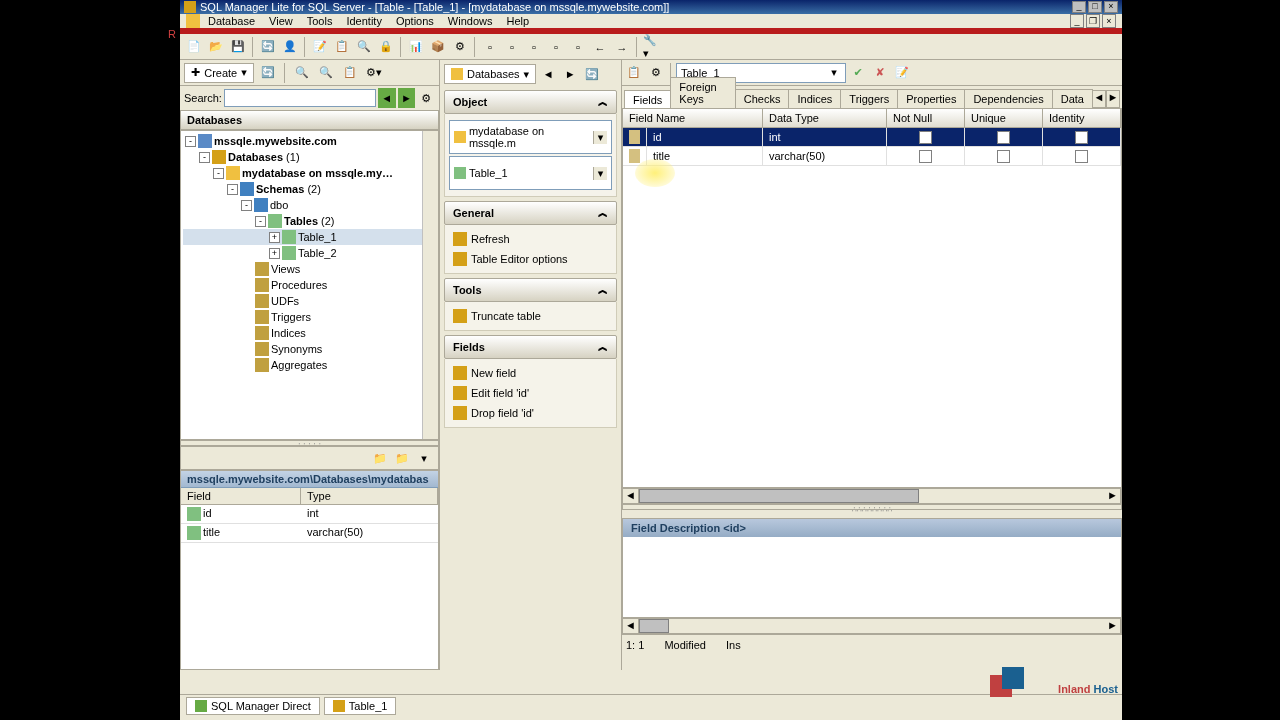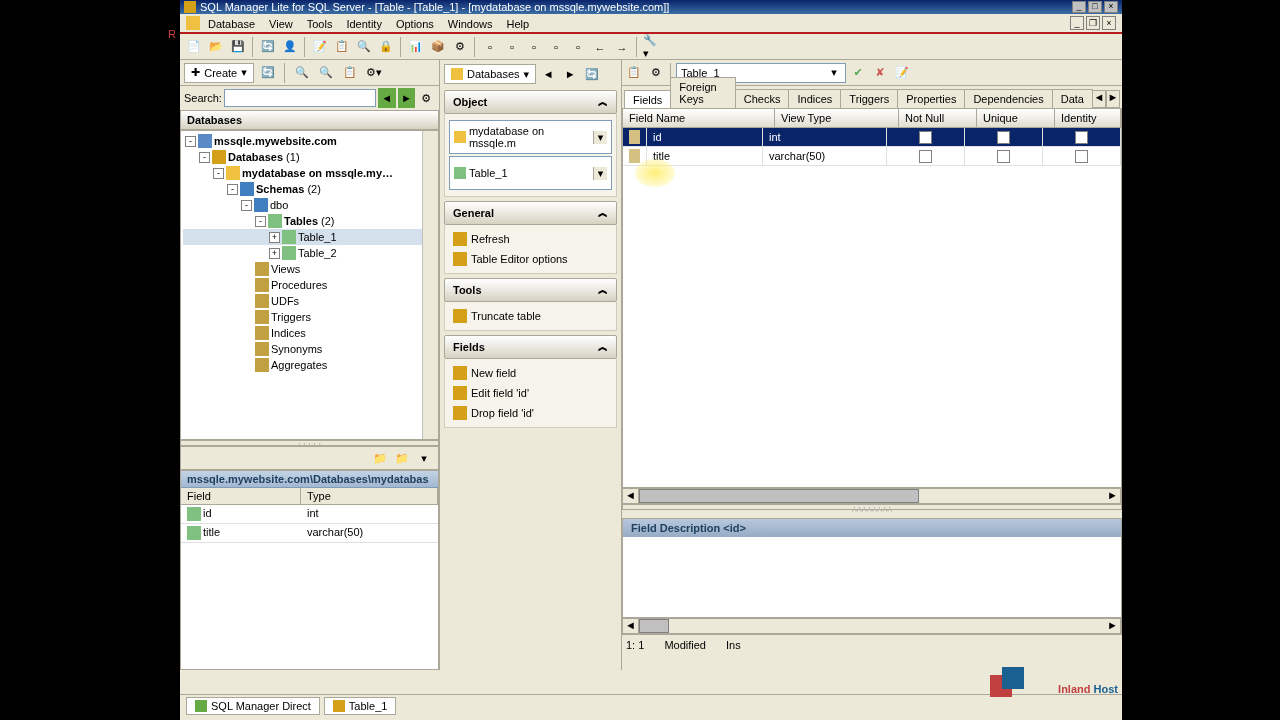--- a/index.html
+++ b/index.html
@@ -2,21 +2,21 @@
 <html><head>
 <meta charset="utf-8">
 <style>
 * { box-sizing: border-box; margin: 0; padding: 0; font-family: Tahoma, sans-serif; font-size: 11px; }
 body { background: #000; width: 1280px; height: 720px; overflow: hidden; position: relative; }
 .app { position: absolute; left: 180px; top: 0; width: 942px; height: 720px; background: #ece9d8; }
 .titlebar { height: 14px; background: linear-gradient(#0a246a, #3a6ea5); color: #fff; display: flex; align-items: center; padding: 0 4px; font-size: 11px; }
 .titlebar .icon { width: 12px; height: 12px; background: #d4a017; margin-right: 4px; }
 .titlebar .wincontrols { margin-left: auto; display: flex; gap: 2px; }
 .titlebar .wincontrols div { width: 14px; height: 12px; background: #c0c0c0; border: 1px solid #808080; text-align: center; line-height: 8px; font-size: 9px; color: #000; }
-.menubar { height: 20px; background: #ece9d8; display: flex; align-items: flex-start; padding: 2px 6px; gap: 2px; border-bottom: 2px solid #b91c1c; }
+.menubar { height: 20px; background: #ece9d8; display: flex; align-items: center; padding: 2px 6px; gap: 2px; border-bottom: 6px solid #b91c1c; }
 .menubar span { padding: 2px 6px; cursor: default; }
 .menubar .mdi { margin-left: auto; display: flex; gap: 2px; }
 .menubar .mdi div { width: 14px; height: 14px; border: 1px solid #808080; background: #ece9d8; font-size: 9px; text-align: center; line-height: 12px; }
 .toolbar { height: 26px; background: #ece9d8; border-bottom: 1px solid #aca899; display: flex; align-items: center; padding: 2px 4px; gap: 2px; }
 .tb-btn { width: 20px; height: 20px; border: 1px solid transparent; display: inline-flex; align-items: center; justify-content: center; }
 .tb-sep { width: 2px; height: 20px; border-left: 1px solid #aca899; margin: 0 2px; }
 .toolbar2 { height: 26px; background: #ece9d8; display: flex; align-items: center; padding: 2px 4px; gap: 4px; border-bottom: 1px solid #aca899; }
 .create-btn { height: 20px; border: 1px solid #aca899; background: #fff; padding: 0 6px; display: flex; align-items: center; gap: 4px; }
 .main { display: flex; height: calc(100% - 110px); }
 .left-panel { width: 260px; display: flex; flex-direction: column; border-right: 1px solid #aca899; }
@@ -355,22 +355,22 @@
         <div class="tab">Dependencies</div>
         <div class="tab">Data</div>
         <div class="tab-scroll">
             <div>◄</div>
             <div>►</div>
           </div>
       </div>
 
       <div class="grid-area">
         <div class="grid-header">
-          <div class="gh" style="width:152px">Field Name</div>
-          <div class="gh" style="width:124px">View Type</div>
+          <div class="gh" style="width:140px">Field Name</div>
+          <div class="gh" style="width:124px">Data Type</div>
           <div class="gh" style="width:78px">Not Null</div>
           <div class="gh" style="width:78px">Unique</div>
           <div class="gh" style="flex:1">Identity</div>
         </div>
         <div class="grid-row selected">
           <div class="gc rowicon">
               <span></span>
             </div>
           <div class="gc" style="width:116px">id</div>
           <div class="gc" style="width:124px">int</div>

